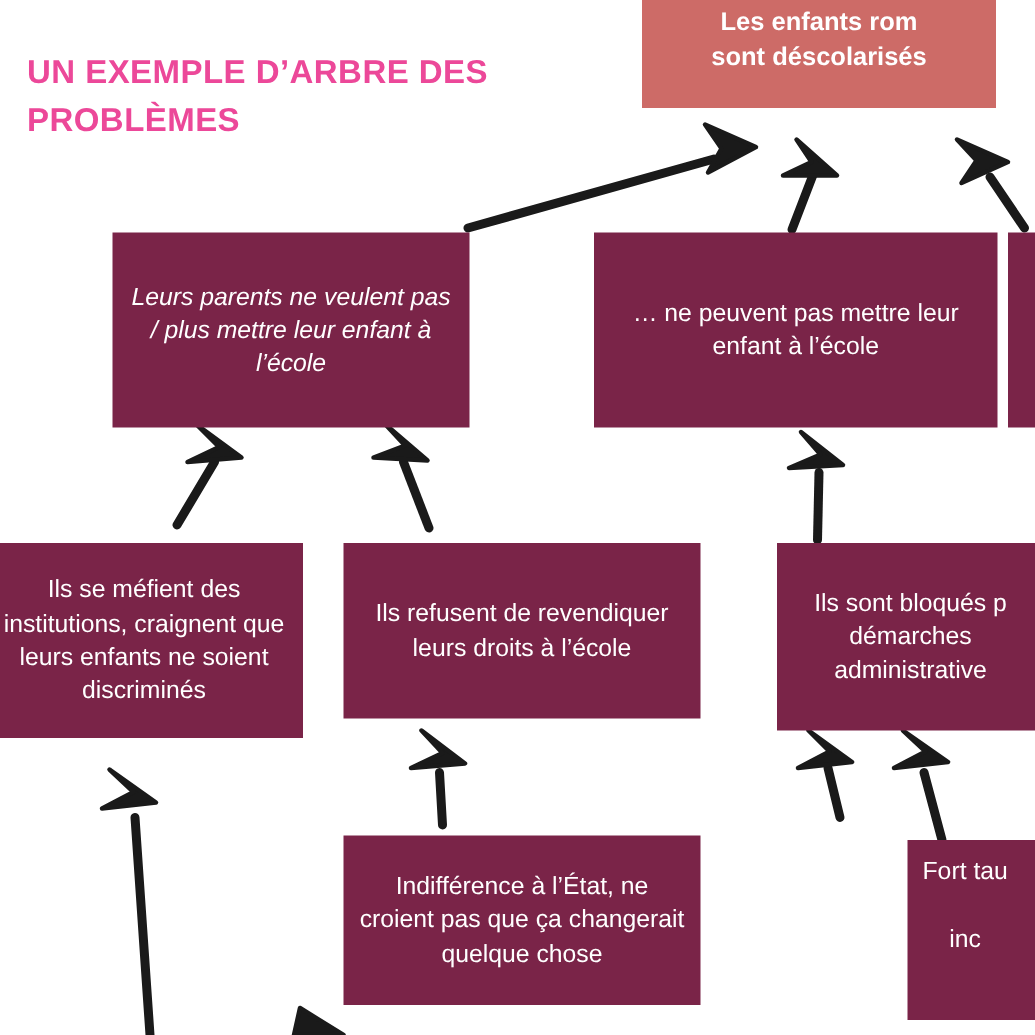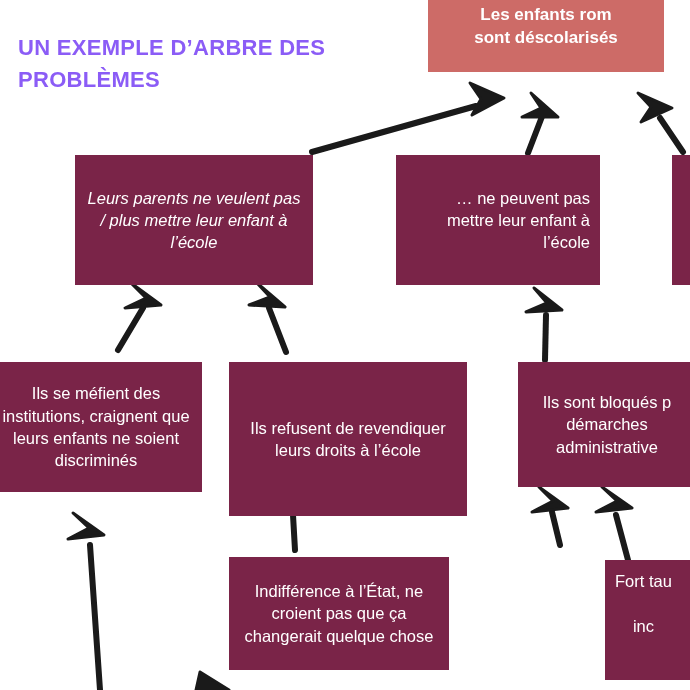--- a/index.html
+++ b/index.html
@@ -23,21 +23,21 @@
     top: 0;
     width: 690px;
     height: 690px;
     pointer-events: none;
   }
   .title {
     position: absolute;
     left: 18px;
     top: 32px;
     width: 380px;
-    color: #8b5cf6;
+    color: #ec4899;
     font-size: 22px;
     font-weight: bold;
     line-height: 1.45;
     letter-spacing: 0.3px;
   }
   .node {
     position: absolute;
     box-sizing: border-box;
     color: #ffffff;
     display: flex;
@@ -131,31 +131,31 @@
     </g>
   </svg>
 
   <div class="title">UN EXEMPLE  D’ARBRE DES PROBLÈMES</div>
 
   <div class="node top truncated-text" style="left:428px; top:-18px; width:236px; height:90px;">Les enfants rom
 sont déscolarisés</div>
 
   <div class="node level2" style="left:75px; top:155px; width:238px; height:130px;font-style:italic;">Leurs parents ne veulent pas / plus mettre leur enfant à l’école</div>
 
-  <div class="node level2" style="left:396px; top:155px; width:204px; height:130px;text-align:right;">… ne peuvent pas mettre leur enfant à l’école</div>
+  <div class="node level2" style="left:396px; top:155px; width:269px; height:130px;">… ne peuvent pas mettre leur enfant à l’école</div>
 
   <div class="node level2" style="left:672px; top:155px; width:60px; height:130px;"></div>
 
   <div class="node level3" style="left:-10px; top:362px; width:212px; height:130px;">Ils se méfient des institutions, craignent que leurs enfants ne soient discriminés</div>
 
-  <div class="node level3" style="left:229px; top:362px; width:238px; height:154px;">Ils refusent de revendiquer leurs droits à l’école</div>
+  <div class="node level3" style="left:229px; top:362px; width:238px; height:117px;">Ils refusent de revendiquer leurs droits à l’école</div>
 
   <div class="node level3 truncated-text" style="left:518px; top:362px; width:178px; height:125px;">Ils sont bloqués p
 démarches
 administrative</div>
 
-  <div class="node level4" style="left:229px; top:557px; width:220px; height:113px;">Indifférence à l’État, ne croient pas que ça changerait quelque chose</div>
+  <div class="node level4" style="left:229px; top:557px; width:238px; height:113px;">Indifférence à l’État, ne croient pas que ça changerait quelque chose</div>
 
   <div class="node level4 truncated-text" style="left:605px; top:560px; width:120px; height:120px; justify-content:flex-start; align-items:flex-start; padding-top:10px;">Fort tau
 
 inc</div>
 
 </div>
 
 </body></html>

